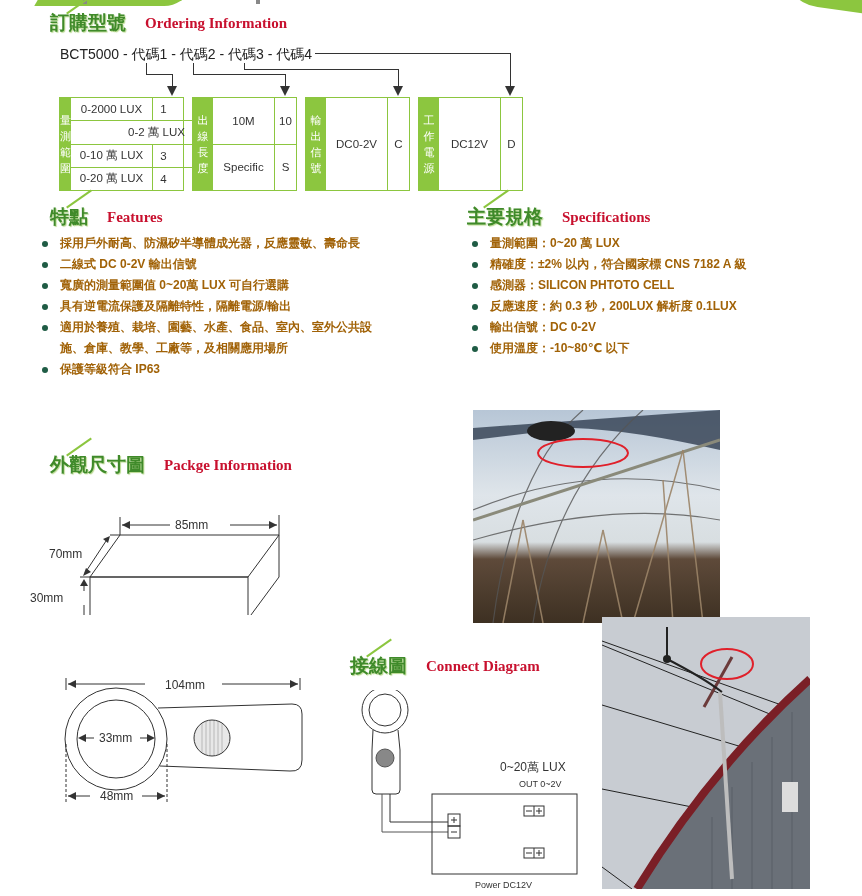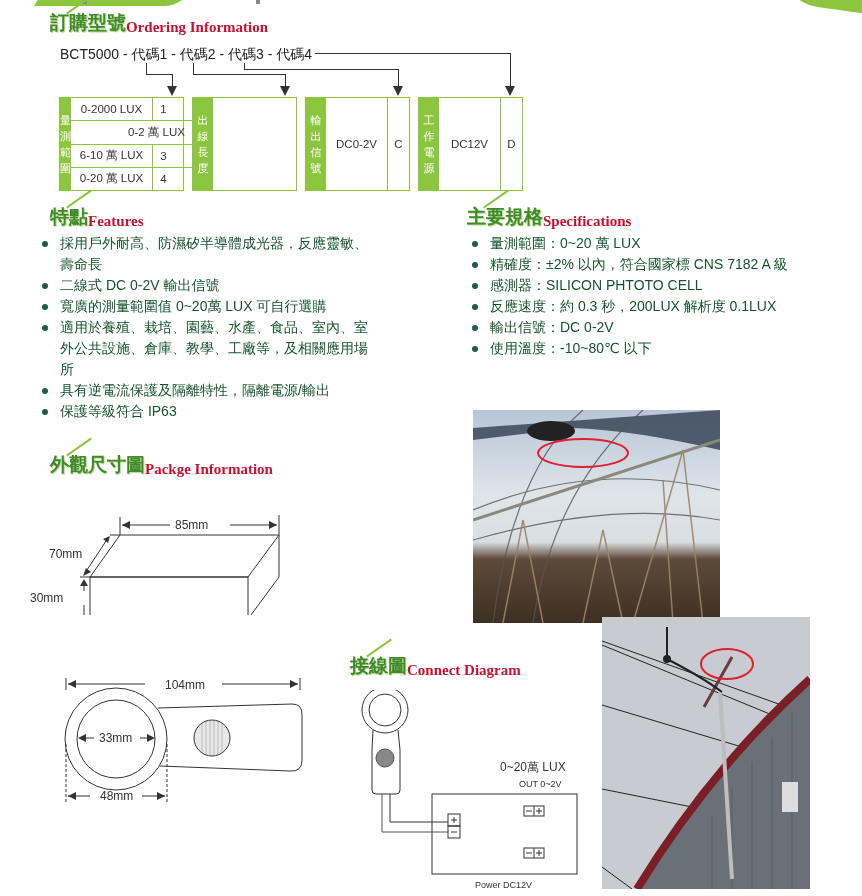--- a/index.html
+++ b/index.html
@@ -3,40 +3,40 @@
 <meta charset="utf-8">
 <style>
   html, body { margin:0; padding:0; }
   body { width:862px; height:896px; background:#ffffff; position:relative; overflow:hidden;
          font-family:"Liberation Sans","DejaVu Sans",sans-serif; color:#333; }
   .abs { position:absolute; }
   .top-swoosh-left { left:40px; top:-14px; width:150px; height:20px; background:#8cc63f; border-radius:0 0 60px 0; transform:skewX(-30deg); }
   .top-swoosh-right { left:780px; top:-30px; width:120px; height:40px; background:#8cc63f; border-radius:0 0 0 120px; transform:rotate(8deg); }
   .top-bar { top:0; height:4px; width:4px; background:#888; }
 
-  .section-title { display:flex; align-items:flex-end; gap:0; }
+  .section-title { display:flex; align-items:center; gap:19px; }
   .zh-title { font-family:"DejaVu Sans",sans-serif; font-weight:bold; font-size:19px; color:#3f8a2a;
               text-shadow:1px 1px 1px #b9d98f; letter-spacing:0px; position:relative; }
   .zh-title::before { content:""; position:absolute; left:14px; top:-6px; width:30px; height:2px; background:#8cc63f; transform:rotate(-35deg); }
   .en-title { font-family:"Liberation Serif","DejaVu Serif",serif; font-weight:bold; font-size:15px; color:#c8102e; }
 
   .order-code { font-size:14px; color:#222; }
   .line { position:absolute; background:#333; }
   .arrow-down { position:absolute; width:0; height:0; border-left:5px solid transparent; border-right:5px solid transparent; border-top:10px solid #333; }
 
   .code-table { position:absolute; display:flex; border:1px solid #8cc63f; background:#fff; }
   .code-table .side { width:20px; background:#8cc63f; color:#fff; font-size:11px; display:flex; flex-direction:column; justify-content:center; align-items:center; line-height:16px; }
   .code-table .rows { display:flex; flex-direction:column; }
   .code-table .row { display:flex; border-bottom:1px solid #8cc63f; flex:1; }
   .code-table .row:last-child { border-bottom:none; }
   .code-table .val { display:flex; align-items:center; justify-content:center; font-size:11.5px; color:#333; border-right:1px solid #8cc63f; }
   .code-table .code { display:flex; align-items:center; justify-content:center; font-size:11.5px; color:#333; }
 
   ul.bullets { list-style:none; margin:0; padding:0; }
-  ul.bullets li { position:relative; padding-left:26px; font-size:14px; line-height:21px; color:#14532d; }
+  ul.bullets li { position:relative; padding-left:26px; font-size:12px; line-height:21px; color:#a16207;font-weight:bold; }
   ul.bullets li::before { content:""; position:absolute; left:8px; top:8px; width:6px; height:6px; border-radius:50%; background:#1f5c45; }
   svg text { font-family:"Liberation Sans","DejaVu Sans",sans-serif; }
 
   .photo { position:absolute; overflow:hidden; }
 </style>
 </head>
 <body>
 
 <div class="abs top-swoosh-left"></div>
 <div class="abs top-swoosh-right"></div>
@@ -81,37 +81,47 @@
   <div class="rows" style="flex:1;">
     <div class="row">
       <div class="val" style="width:81px;">0-2000 LUX</div>
       <div class="code" style="width:21px;">1</div>
     </div>
     <div class="row">
       <div class="val" style="width:81px;margin-left:45px;">0-2 萬 LUX</div>
       <div class="code" style="width:21px;">2</div>
     </div>
     <div class="row">
-      <div class="val" style="width:81px;">6-10 萬 LUX</div>
+      <div class="val" style="width:81px;">0-10 萬 LUX</div>
       <div class="code" style="width:21px;">3</div>
     </div>
     <div class="row">
       <div class="val" style="width:81px;">0-20 萬 LUX</div>
       <div class="code" style="width:21px;">4</div>
     </div>
   </div>
 </div>
 
 <div class="code-table" style="left:192px; top:97px; width:103px; height:92px;">
   <div class="side">
     <span>出</span>
       <span>線</span>
       <span>長</span>
       <span>度</span>
   </div>
+  <div class="rows" style="flex:1;">
+    <div class="row">
+      <div class="val" style="width:61px;">10M</div>
+      <div class="code" style="width:21px;">10</div>
+    </div>
+    <div class="row">
+      <div class="val" style="width:61px;">Specific</div>
+      <div class="code" style="width:21px;">S</div>
+    </div>
+  </div>
 </div>
 
 <div class="code-table" style="left:305px; top:97px; width:103px; height:92px;">
   <div class="side">
     <span>輸</span>
       <span>出</span>
       <span>信</span>
       <span>號</span>
   </div>
   <div class="rows" style="flex:1;">
@@ -138,22 +148,22 @@
 </div>
 
 <div class="abs section-title" style="left:50px; top:204px;">
   <span class="zh-title">特點</span>
   <span class="en-title" style="">Features</span>
 </div>
 <ul class="abs bullets" style="left:34px; top:233px; width:340px;">
   <li>採用戶外耐高、防濕矽半導體成光器，反應靈敏、壽命長</li>
   <li>二線式 DC 0-2V 輸出信號</li>
   <li>寬廣的測量範圍值 0~20萬 LUX 可自行選購</li>
+  <li>具有逆電流保護及隔離特性，隔離電源/輸出</li>
   <li>適用於養殖、栽培、園藝、水產、食品、室內、室外公共設施、倉庫、教學、工廠等，及相關應用場所</li>
-  <li>具有逆電流保護及隔離特性，隔離電源/輸出</li>
   <li>保護等級符合 IP63</li>
 </ul>
 
 <div class="abs section-title" style="left:467px; top:204px;">
   <span class="zh-title">主要規格</span>
   <span class="en-title">Specifications</span>
 </div>
 <ul class="abs bullets" style="left:464px; top:233px; width:398px;">
   <li>量測範圍：0~20 萬 LUX</li>
   <li>精確度：±2% 以內，符合國家標 CNS 7182 A 級</li>

